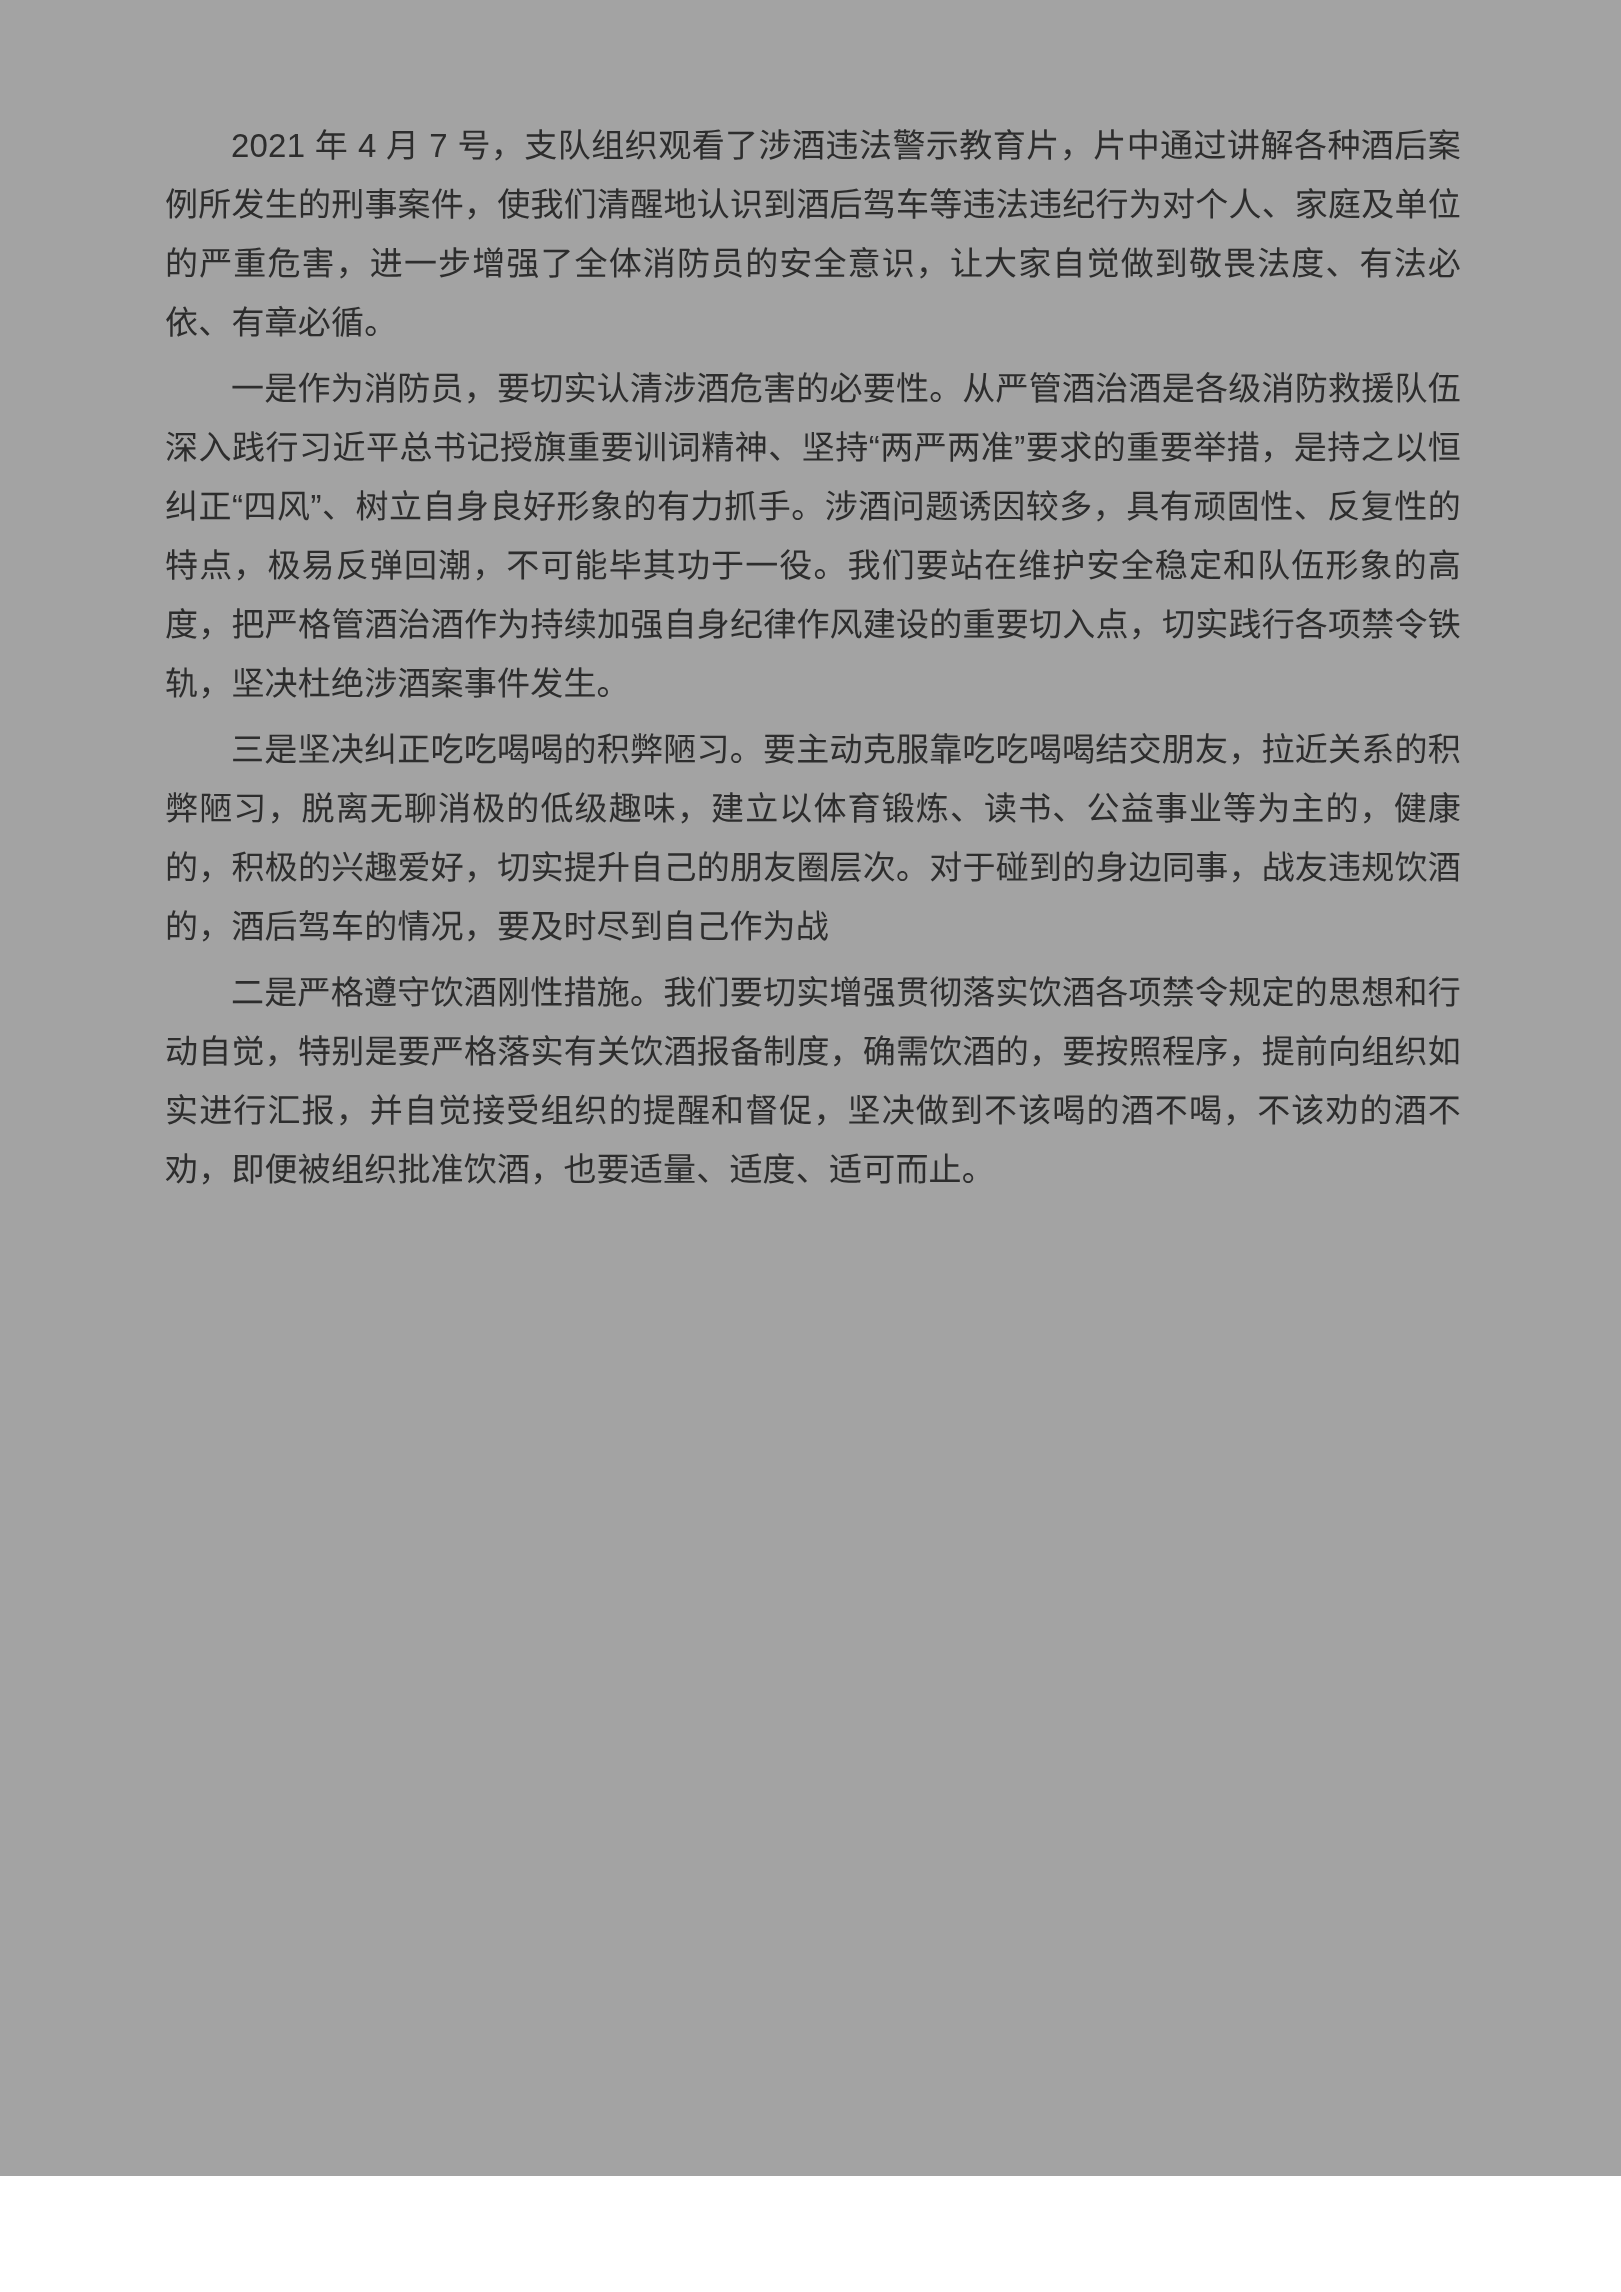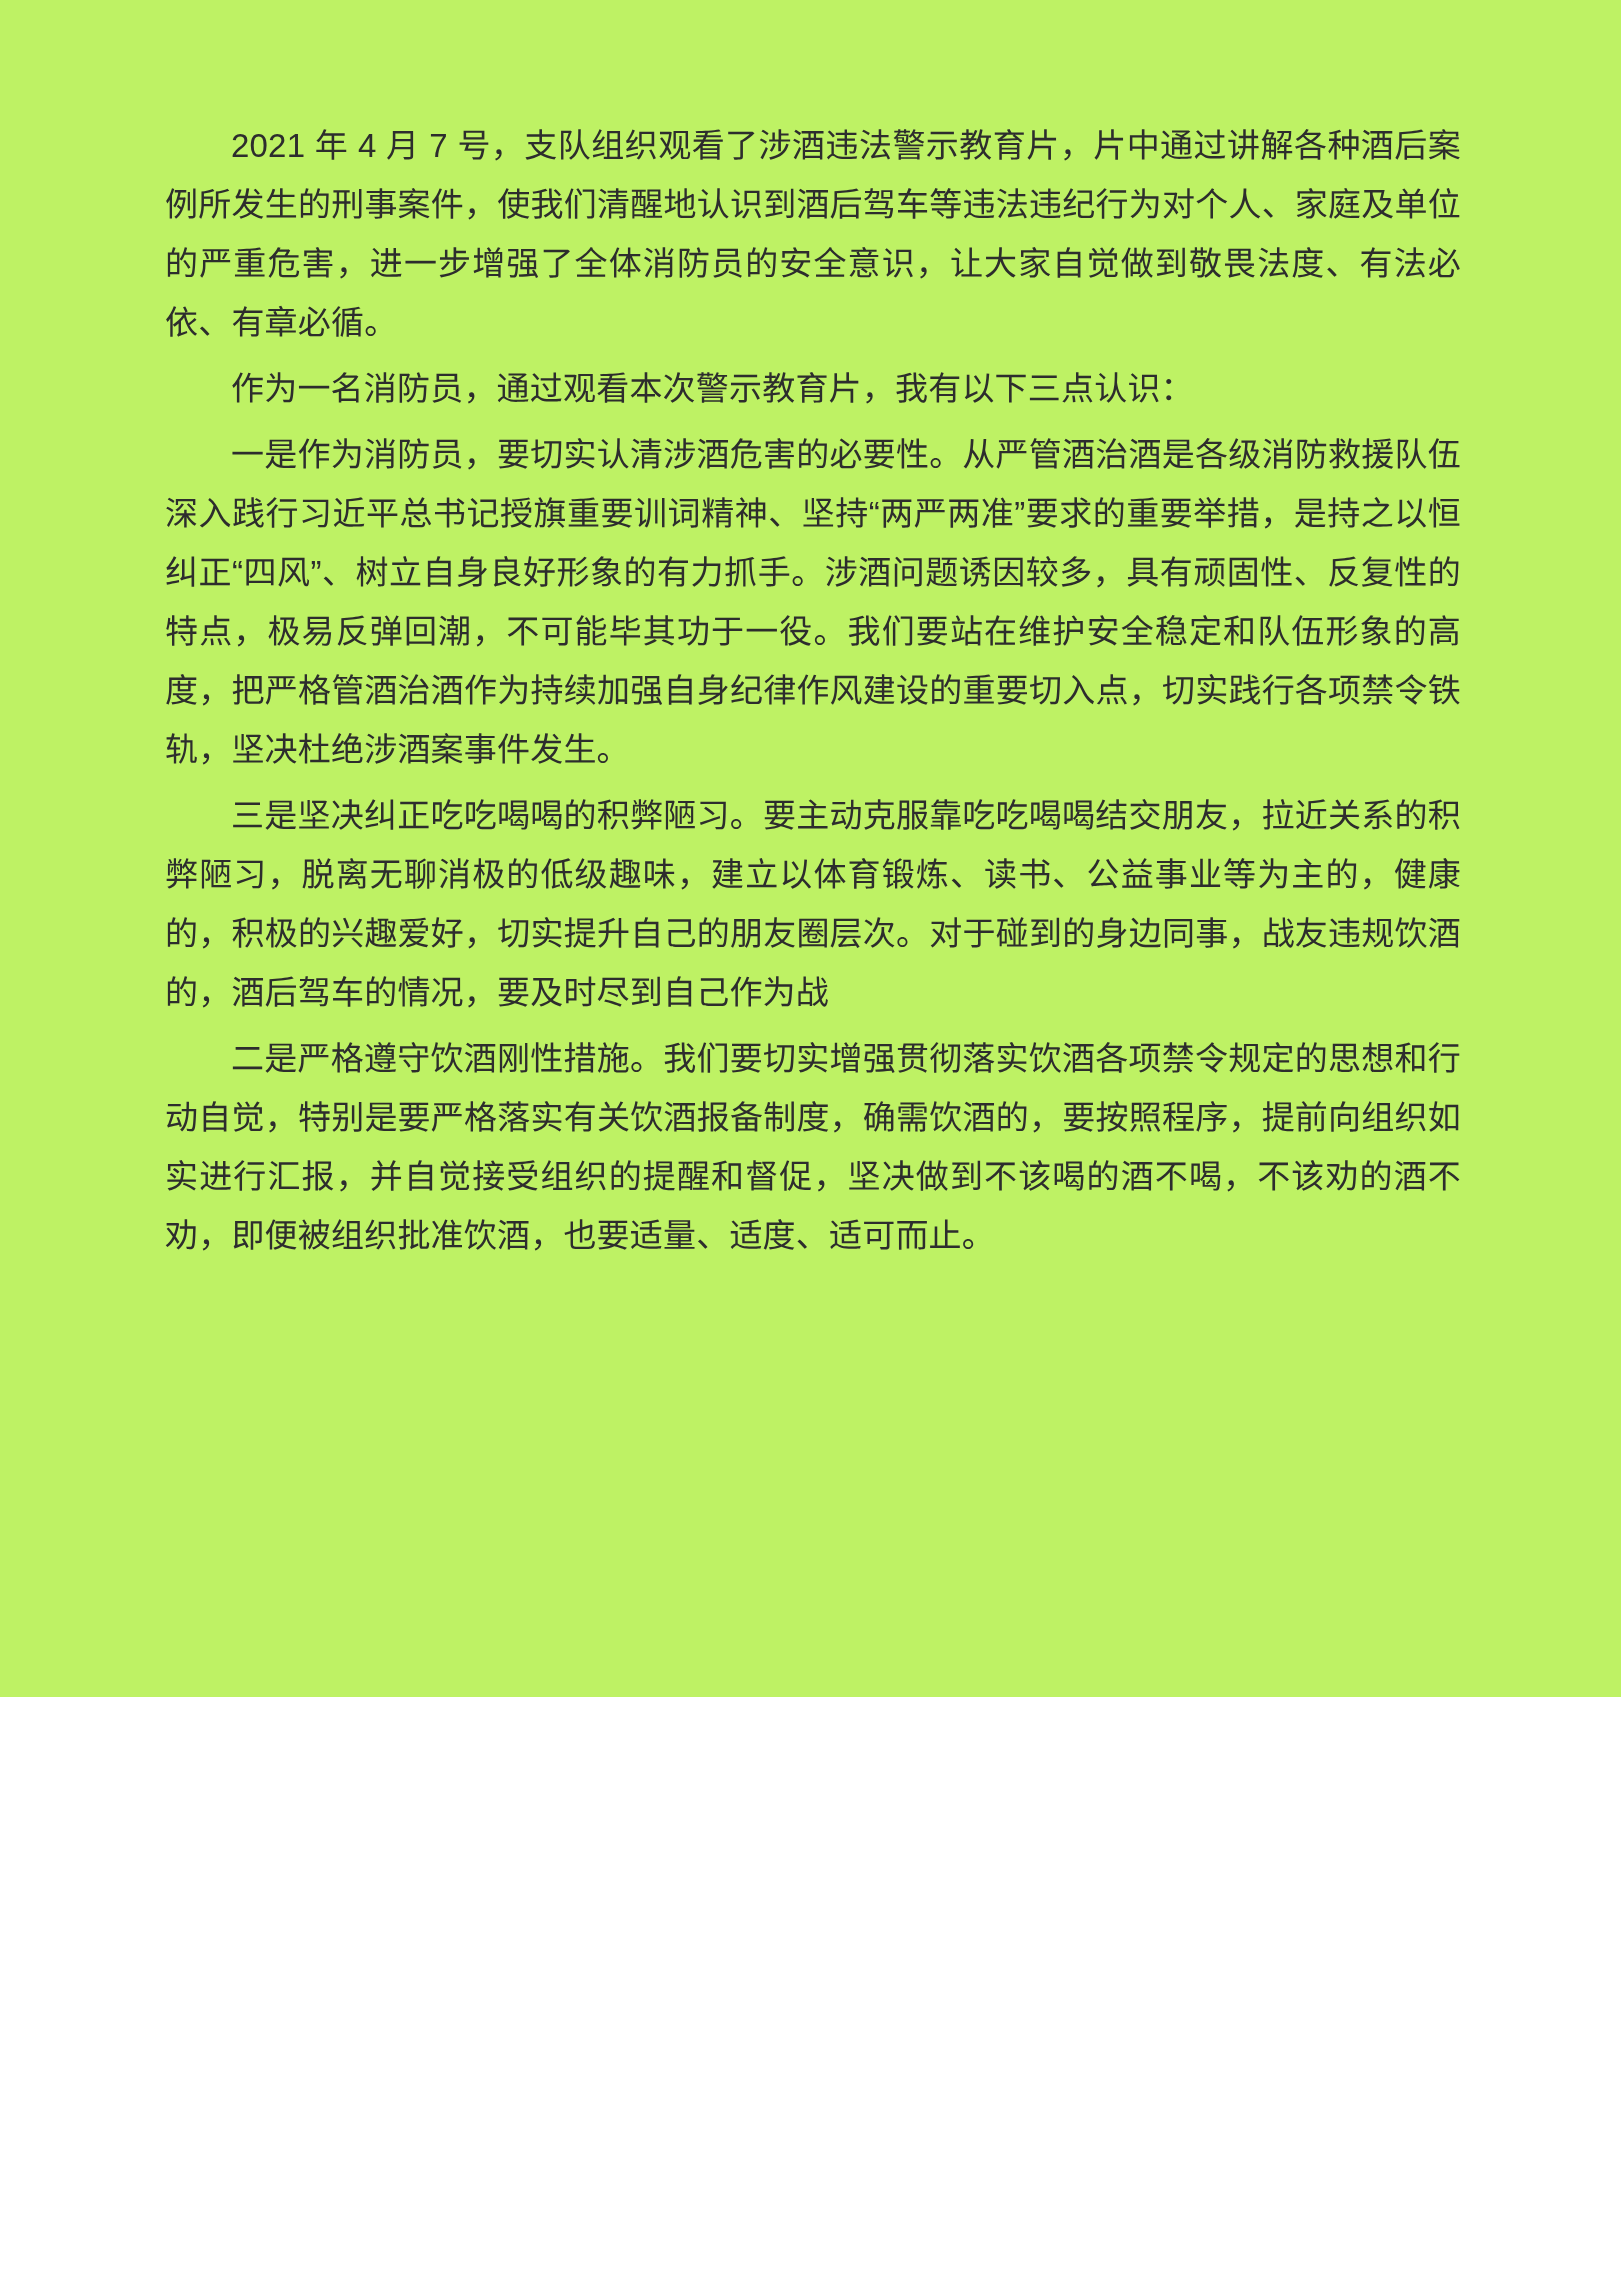--- a/index.html
+++ b/index.html
@@ -12,22 +12,22 @@
     width: 1621px;
     height: 2293px;
     overflow: hidden;
     font-family: "Liberation Sans", "DejaVu Sans", sans-serif;
     color: #2b2b2b;
     -webkit-font-smoothing: antialiased;
   }
   .page {
     position: relative;
     width: 1621px;
-    height: 1697px;
-    background: #bef264;
+    height: 2176px;
+    background: #a3a3a3;
     box-sizing: border-box;
   }
   .page-body {
     position: absolute;
     left: 165px;
     top: 116px;
     width: 1296px;
   }
   .para {
     font-size: 33px;
@@ -44,21 +44,20 @@
   .para:last-child { margin-bottom: 0; }
 </style>
 </head>
 <body>
 
 <div class="page">
   <div class="page-body">
 
     <p class="para">2021 年 4 月 7 号，支队组织观看了涉酒违法警示教育片，片中通过讲解各种酒后案例所发生的刑事案件，使我们清醒地认识到酒后驾车等违法违纪行为对个人、家庭及单位的严重危害，进一步增强了全体消防员的安全意识，让大家自觉做到敬畏法度、有法必依、有章必循。</p>
 
-    <p class="para">作为一名消防员，通过观看本次警示教育片，我有以下三点认识：</p>
 
     <p class="para">一是作为消防员，要切实认清涉酒危害的必要性。从严管酒治酒是各级消防救援队伍深入践行习近平总书记授旗重要训词精神、坚持“两严两准”要求的重要举措，是持之以恒纠正“四风”、树立自身良好形象的有力抓手。涉酒问题诱因较多，具有顽固性、反复性的特点，极易反弹回潮，不可能毕其功于一役。我们要站在维护安全稳定和队伍形象的高度，把严格管酒治酒作为持续加强自身纪律作风建设的重要切入点，切实践行各项禁令铁轨，坚决杜绝涉酒案事件发生。</p>
 
     <p class="para">三是坚决纠正吃吃喝喝的积弊陋习。要主动克服靠吃吃喝喝结交朋友，拉近关系的积弊陋习，脱离无聊消极的低级趣味，建立以体育锻炼、读书、公益事业等为主的，健康的，积极的兴趣爱好，切实提升自己的朋友圈层次。对于碰到的身边同事，战友违规饮酒的，酒后驾车的情况，要及时尽到自己作为战</p>
 
     <p class="para">二是严格遵守饮酒刚性措施。我们要切实增强贯彻落实饮酒各项禁令规定的思想和行动自觉，特别是要严格落实有关饮酒报备制度，确需饮酒的，要按照程序，提前向组织如实进行汇报，并自觉接受组织的提醒和督促，坚决做到不该喝的酒不喝，不该劝的酒不劝，即便被组织批准饮酒，也要适量、适度、适可而止。</p>
 
   </div>
 </div>
 

